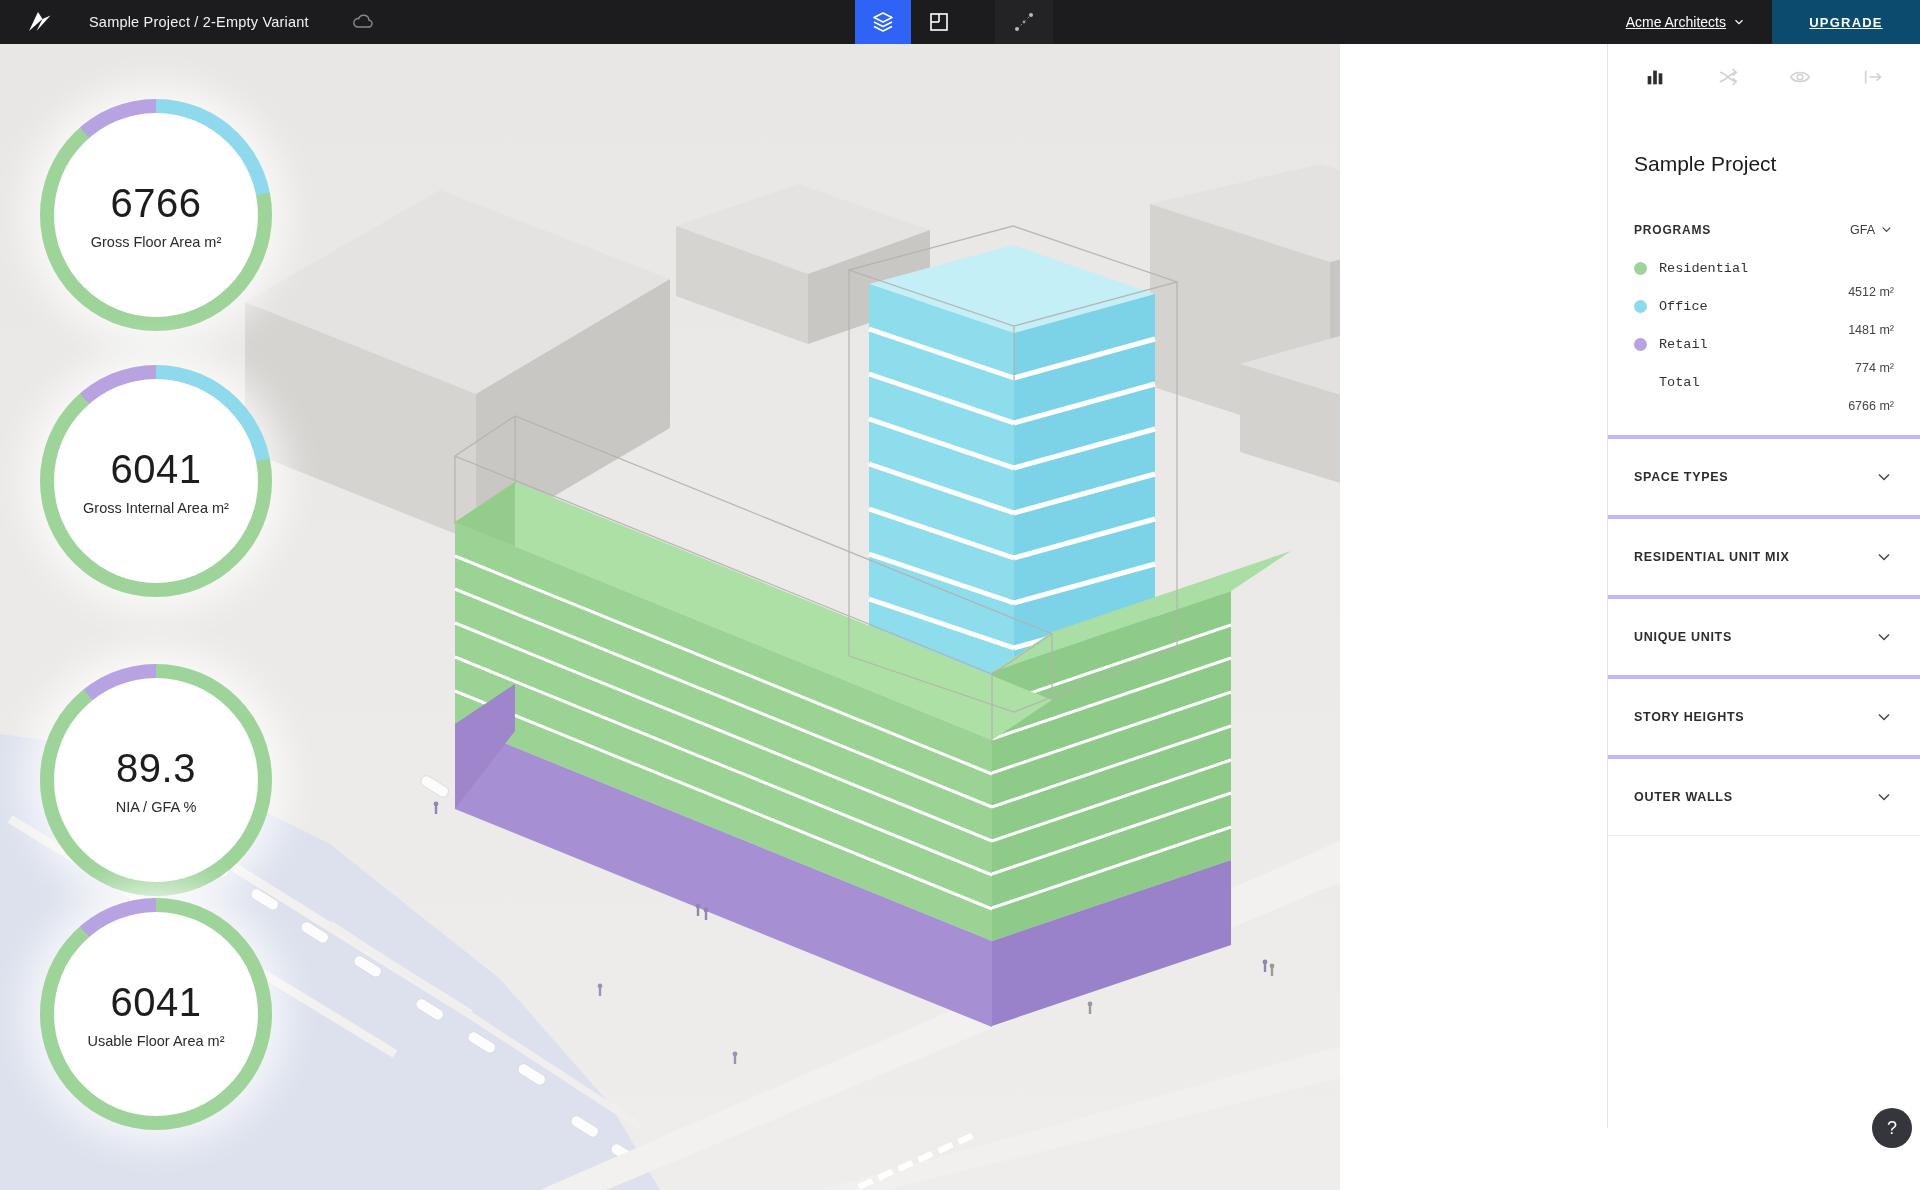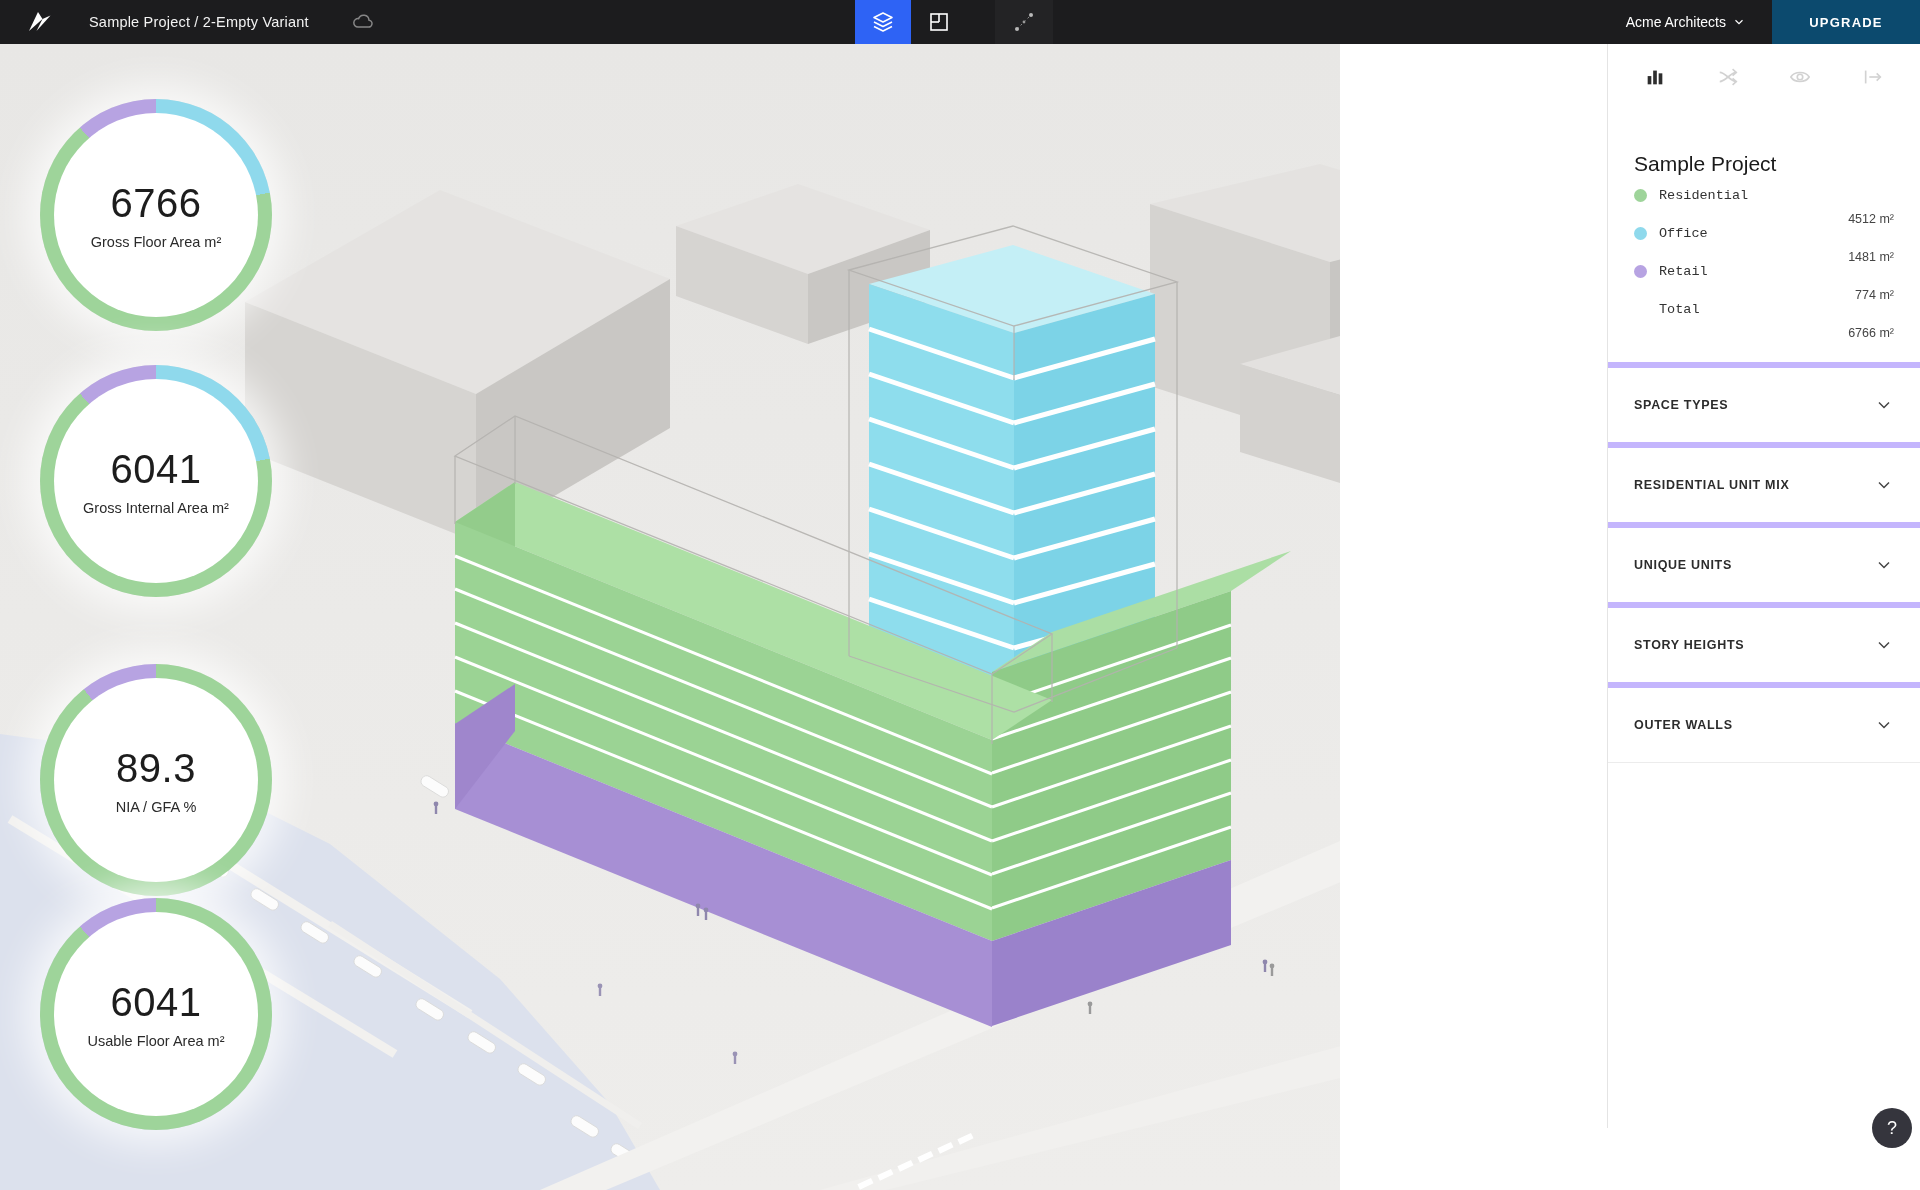--- a/index.html
+++ b/index.html
@@ -10,21 +10,21 @@
   .topbar { position:absolute; top:0; left:0; width:1920px; height:44px;
     background:#1c1c1e; display:flex; align-items:center; z-index:60; color:#f1f1f1; }
   .logo { margin-left:26px; display:flex; align-items:center; }
   .breadcrumb { margin-left:37px; font-size:14.5px; color:#f3f3f3; letter-spacing:.2px; cursor:default; }
   .cloud { margin-left:42px; display:flex; align-items:center; opacity:.75; }
   .center-tools { position:absolute; left:855px; top:0; height:44px; display:flex; align-items:center; }
   .tool-btn { width:56px; height:44px; display:flex; align-items:center; justify-content:center; }
   .tool-btn.active { background:#2e63f5; }
   .tool-sep { width:28px; }
   .tool-aux { width:58px; height:44px; background:#232325; display:flex; align-items:center; justify-content:center; }
-  .topbar-right { margin-left:auto; display:flex; align-items:center; height:44px; }
+  .topbar-right { margin-left:auto; display:flex; align-items:center; height:44px;text-decoration:underline; }
   .org-menu { display:flex; align-items:center; gap:6px; font-size:14px; color:#fff; margin-right:26px; cursor:pointer; }
   .upgrade-btn { width:148px; height:44px; background:#0c4a6e; color:#fff; border:none;
     font-family:inherit; font-size:13px; font-weight:bold; letter-spacing:1.2px; cursor:pointer; }
 
   
   .canvas3d { position:absolute; top:44px; left:0; width:1340px; height:1146px;
     background:#eae9e7; overflow:hidden; }
   .scene { position:absolute; inset:0; }
 
   
@@ -49,21 +49,21 @@
   .programs-head .ph-label { font-size:12px; font-weight:bold; letter-spacing:.8px; color:#2f2f2f; }
   .unit-select { display:flex; align-items:center; gap:4px; font-size:12.5px; color:#3a3a3a; cursor:pointer; }
   .prog-row { display:flex; align-items:center; height:38px; }
   .prog-row .dot { width:13px; height:13px; border-radius:50%; margin-right:12px; flex:0 0 13px; }
   .prog-row .pname { flex:1; font-size:13.5px; color:#333;font-family:Liberation Mono, monospace; }
   .prog-row .pval { font-size:12.5px; color:#454545;margin-top:48px; }
   .prog-row.total .pname { margin-left:25px; }
   .programs-pad { height:34px; }
   .hr { height:1px; background:#ececec; }
   .section-row { display:flex; justify-content:space-between; align-items:center;
-    height:80px; padding:0 26px; border-top:6px solid #c4b5fd; cursor:pointer; }
+    height:80px; padding:0 26px; border-top:4px solid #c4b5fd; cursor:pointer; }
   .section-row .s-label { font-size:12.5px; font-weight:bold; letter-spacing:.7px; color:#2c2c2c; }
 
   .help-btn { position:absolute; right:8px; bottom:42px; width:40px; height:40px; border-radius:50%;
     background:#35353d; color:#fff; border:none; font-size:18px; font-family:inherit;
     cursor:pointer; z-index:70; }
 </style>
 </head>
 <body>
 
 <header class="topbar">
@@ -352,20 +352,29 @@
         <line x1="4" y1="5" x2="4" y2="19"></line>
           <line x1="8" y1="12" x2="20" y2="12"></line>
           <polyline points="16,8 20,12 16,16"></polyline>
       </svg>
     </span>
   </div>
 
   <h1 class="panel-title">Sample Project</h1>
 
   <div class="programs">
+    <div class="programs-head">
+      <span class="ph-label">PROGRAMS</span>
+      <span class="unit-select">
+        <span>GFA</span>
+        <svg width="15" height="15" viewBox="0 0 24 24" fill="none" stroke="#4a4a4a" stroke-width="2">
+            <polyline points="6,9 12,15 18,9"></polyline>
+          </svg>
+      </span>
+    </div>
     <div class="prog-row">
       <span class="dot" style="background: rgb(158, 212, 154);"></span>
       <span class="pname">Residential</span>
       <span class="pval">4512 m²</span>
     </div>
     <div class="prog-row">
       <span class="dot" style="background: rgb(143, 217, 236);"></span>
       <span class="pname">Office</span>
       <span class="pval">1481 m²</span>
     </div>

